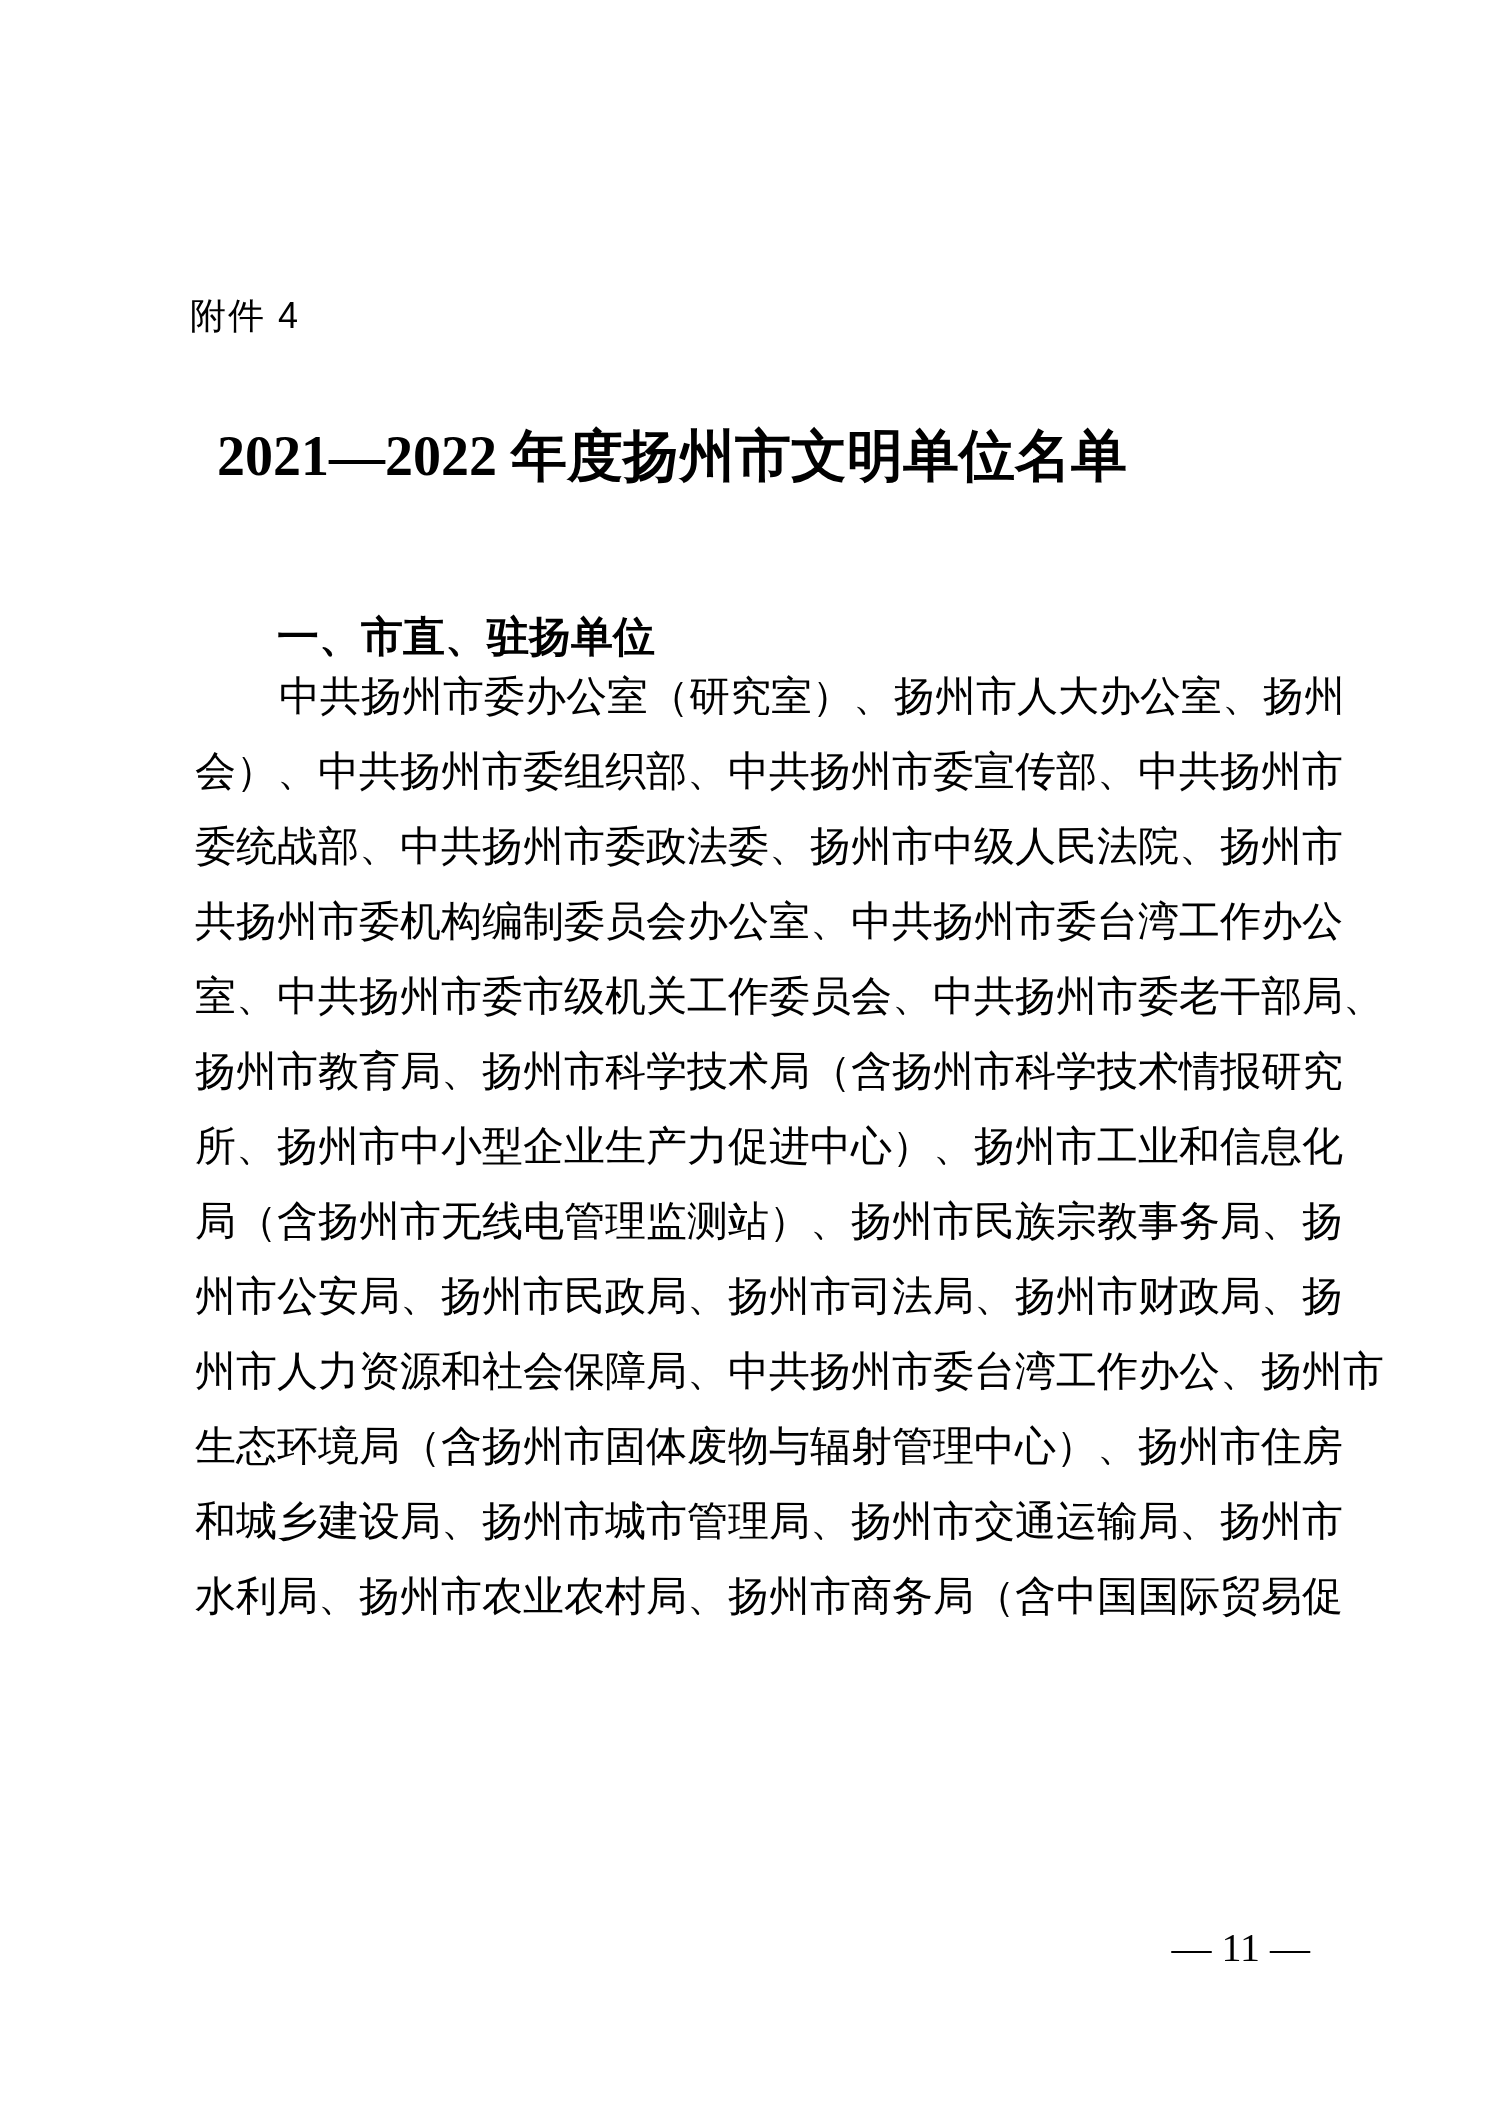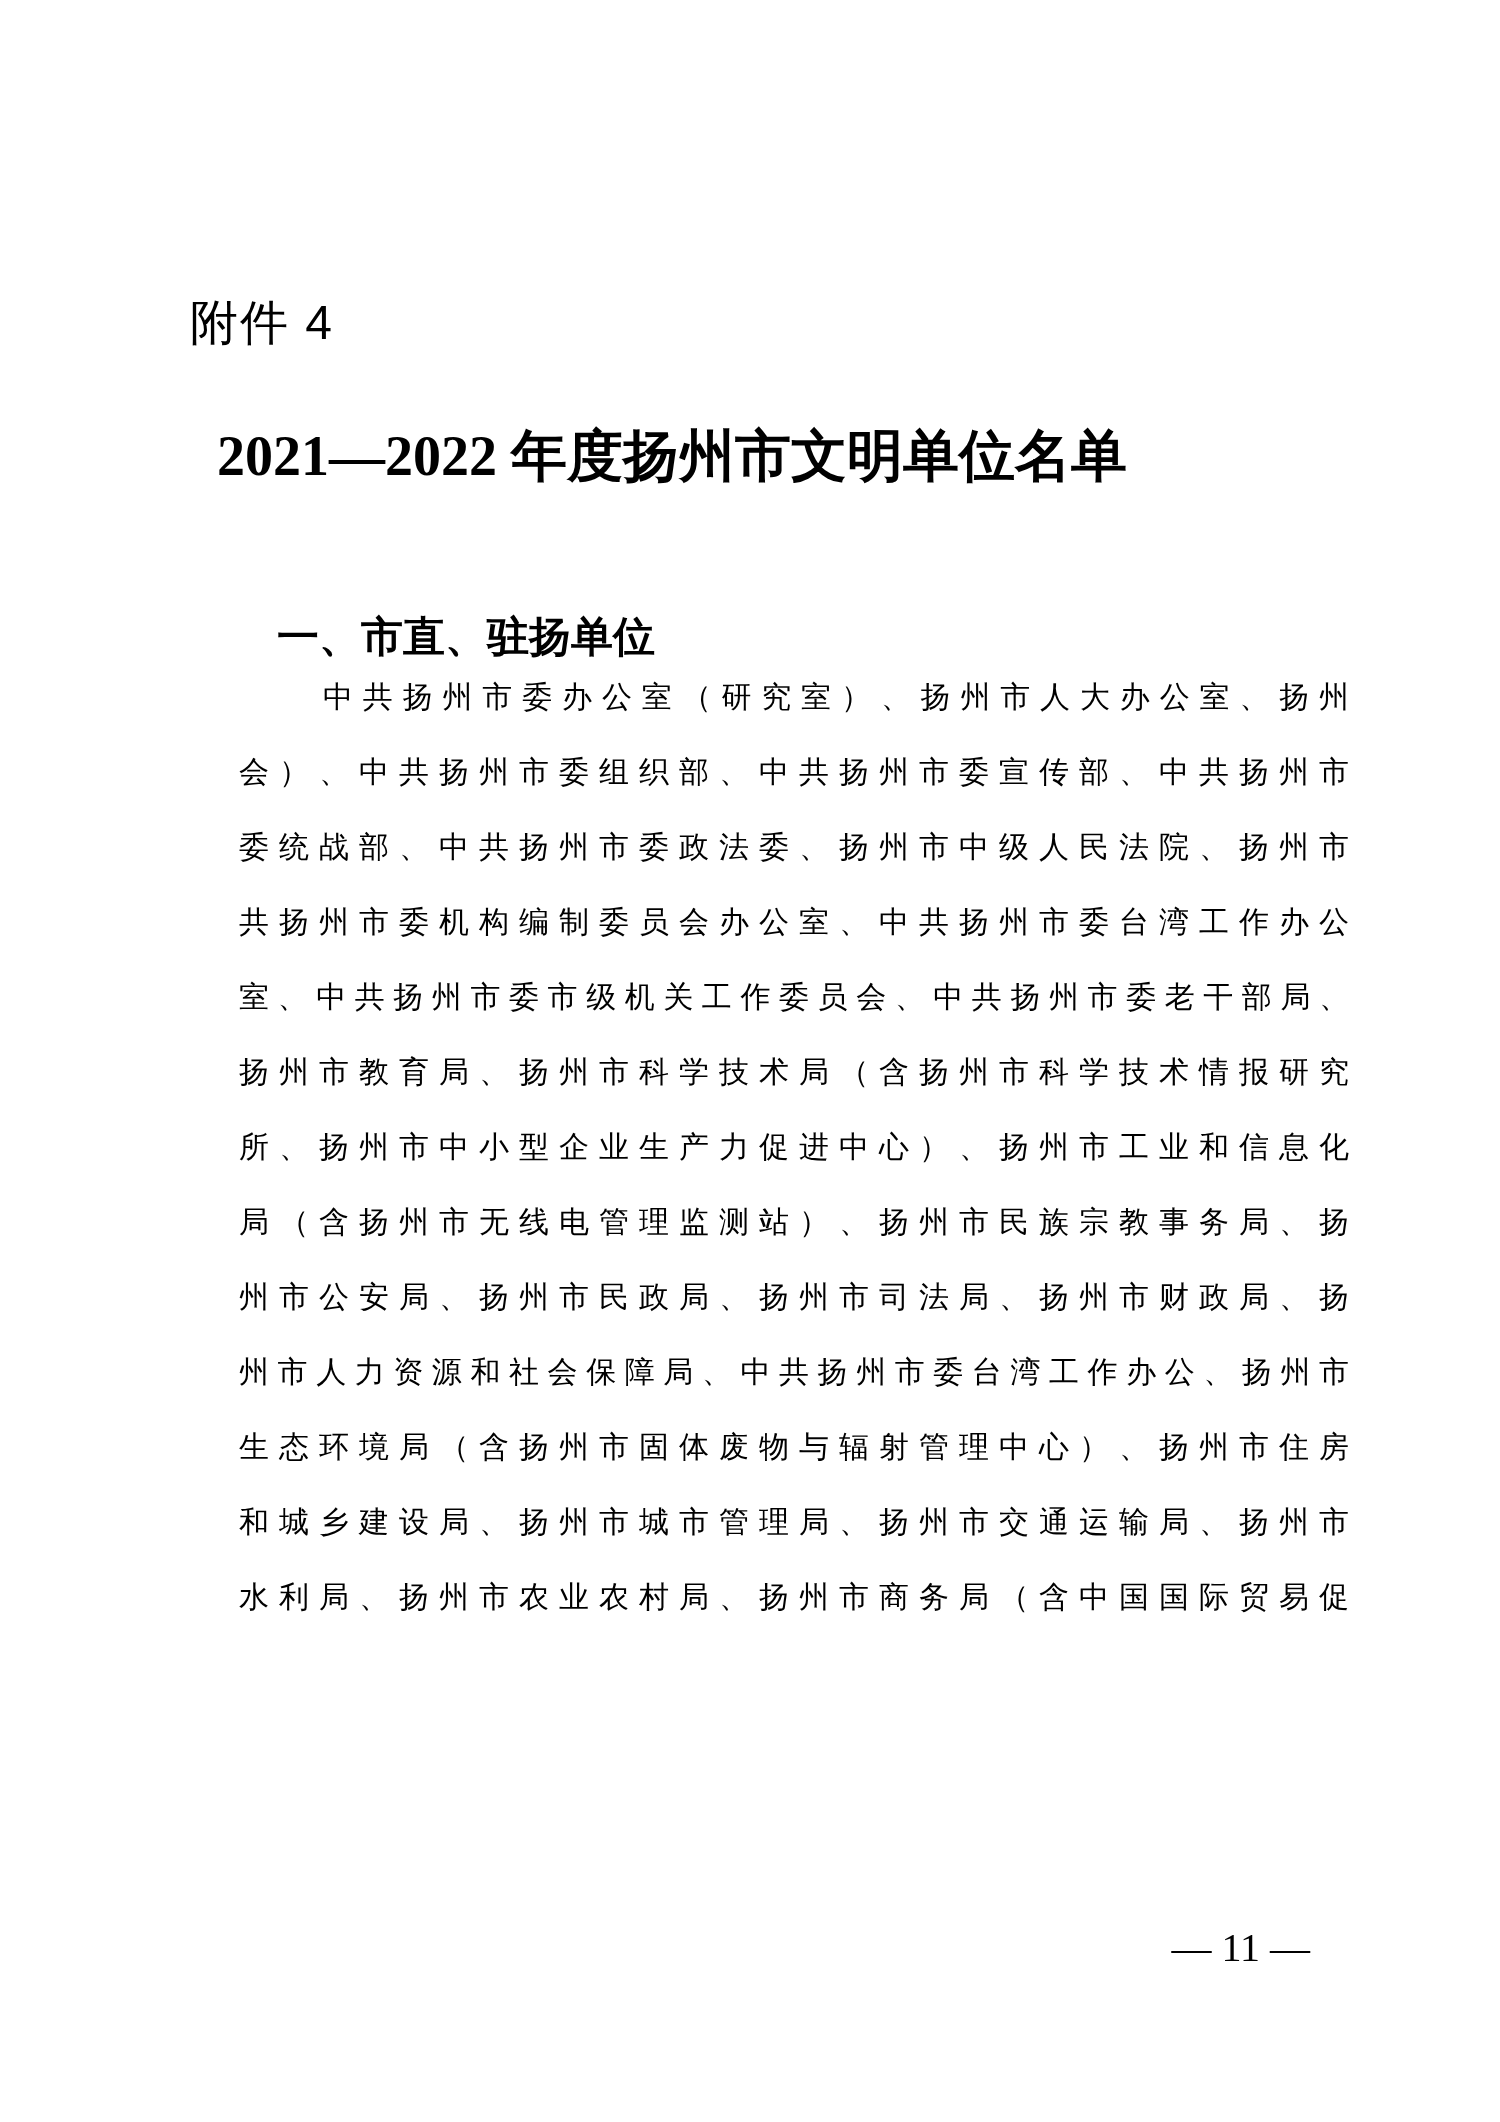--- a/index.html
+++ b/index.html
@@ -13,21 +13,21 @@
     height: 2122px;
     background: #ffffff;
     color: #000000;
     overflow: hidden;
     font-family: "Liberation Serif", "DejaVu Serif", serif;
   }
   .attachment-label {
     position: absolute;
     left: 190px;
     top: 294px;
-    font-size: 48px;
+    font-size: 36px;
     line-height: 1.2;
     font-family: "Liberation Sans", "DejaVu Sans", sans-serif;
     letter-spacing: 2px;
     white-space: pre;
   }
   .doc-title {
     position: absolute;
     left: 0;
     top: 424px;
     width: 1344px;
@@ -47,24 +47,23 @@
     line-height: 1.1;
     font-weight: bold;
     font-family: "Liberation Sans", "DejaVu Sans", sans-serif;
     text-indent: 82px;
   }
   .body-block {
     position: absolute;
     left: 195px;
     top: 659px;
     width: 1110px;
-    font-size: 30px;
+    font-size: 41px;
     line-height: 75px;
     font-family: "Liberation Serif", "DejaVu Serif", serif;
-    margin-left: 44px;
   }
   .body-line {
     width: 1110px;
     height: 75px;
     text-align: justify;
     text-align-last: justify;
     -moz-text-align-last: justify;
     white-space: nowrap;
   }
   .body-line.first {

